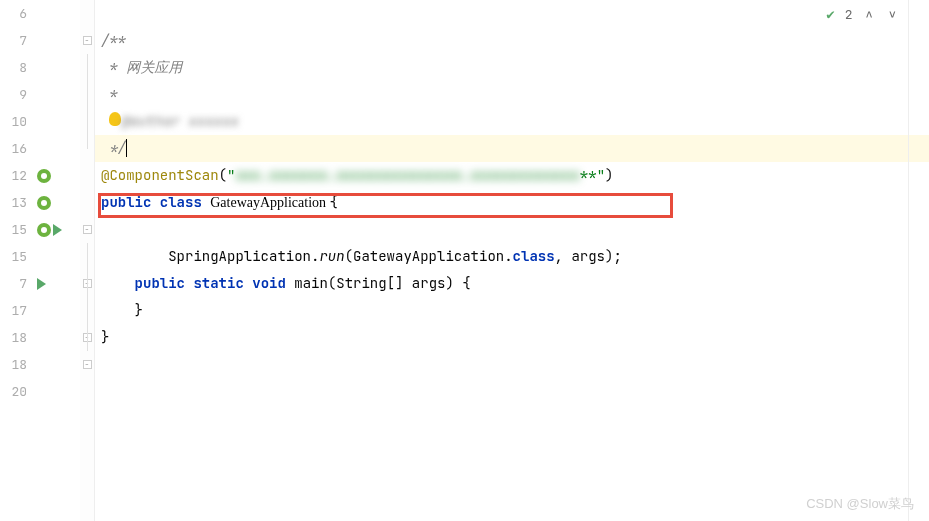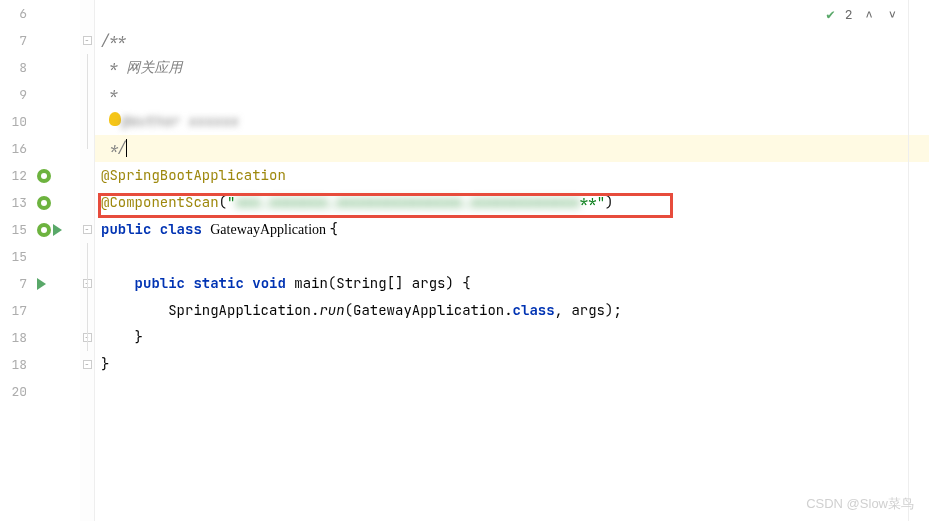--- a/index.html
+++ b/index.html
@@ -274,26 +274,25 @@
     <div class="fold-line"></div>
   </div>
 
   <div class="code-area">
     <div class="code-line"></div>
     <div class="code-line"><span class="comment-doc">/**</span></div>
     <div class="code-line"><span class="comment-doc"> * </span><span class="comment-doc">网关应用</span></div>
     <div class="code-line"><span class="comment-doc"> *</span></div>
     <div class="code-line"><span class="comment-doc"> </span><span class="bulb-icon"></span><span class="blur-text">@author xxxxxx</span></div>
     <div class="code-line hl-caret"><span class="comment-doc"> */</span><span class="caret"></span></div>
-    <div class="code-line"><span class="annotation">@SpringBootApplication</span></div>
     <div class="code-line"><span class="annotation">@ComponentScan</span><span class="plain">(</span><span class="string">"</span><span class="blur-string">xxx.xxxxxxx.xxxxxxxxxxxxxxx.xxxxxxxxxxxxx</span><span class="string">**"</span><span class="plain">)</span></div>
     <div class="code-line"><span class="keyword">public </span><span class="keyword">class </span><span class="classname">GatewayApplication </span><span class="plain">{</span></div>
     <div class="code-line"></div>
+    <div class="code-line"><span>        </span><span class="plain">SpringApplication.</span><span class="plain method-italic">run</span><span class="plain">(GatewayApplication.</span><span class="keyword">class</span><span class="plain">, args);</span></div>
     <div class="code-line"><span>    </span><span class="keyword">public </span><span class="keyword">static </span><span class="keyword">void </span><span class="plain">main</span><span class="plain">(String[] args) {</span></div>
-    <div class="code-line"><span>        </span><span class="plain">SpringApplication.</span><span class="plain method-italic">run</span><span class="plain">(GatewayApplication.</span><span class="keyword">class</span><span class="plain">, args);</span></div>
     <div class="code-line"><span class="plain">    }</span></div>
     <div class="code-line"><span class="plain">}</span></div>
     <div class="code-line"></div>
   </div>
 </div>
 
 <div class="highlight-box"></div>
 
 <div class="status-top">
   <span class="check-icon">✔</span>

